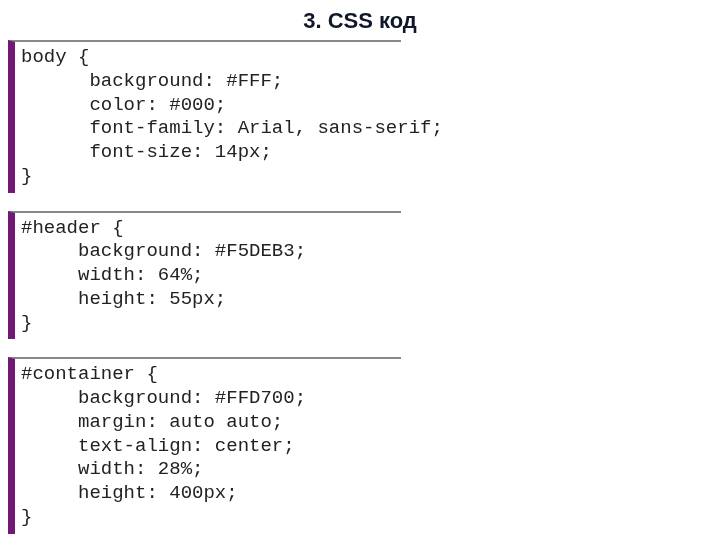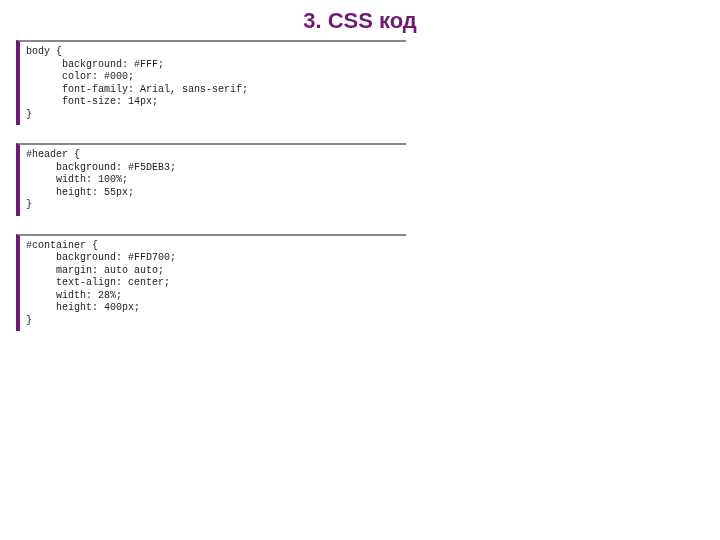--- a/index.html
+++ b/index.html
@@ -7,30 +7,30 @@
       padding: 0;
       background: #fff;
       font-family: Arial, sans-serif;
       width: 720px;
       height: 540px;
     }
     .title {
       text-align: center;
       font-weight: bold;
       font-size: 22px;
-      color: #701a75;
+      color: #0f172a;
       padding: 8px 0 6px 0;
     }
     .code-block {
-      margin: 0 16px 18px 16px;
+      margin: 0 16px 18px 8px;
       border-top: 2px solid #888;
-      border-left: 4px solid #701a75;
+      border-left: 7px solid #701a75;
       padding: 4px 0 4px 6px;
       font-family: "Courier New", Courier, monospace;
-      font-size: 10px;
+      font-size: 19px;
       color: #222;
       white-space: pre;
       line-height: 1.25;
       width: 380px;
     }
     .code-block-wider {
       width: 380px;
     }
   </style>
 </head>
@@ -40,21 +40,21 @@
 
 <div class="code-block">body {
       background: #FFF;
       color: #000;
       font-family: Arial, sans-serif;
       font-size: 14px;
 }</div>
 
 <div class="code-block code-block-wider">#header {
      background: #F5DEB3;
-     width: 100%;
+     width: 64%;
      height: 55px;
 }</div>
 
 <div class="code-block code-block-wider">#container {
      background: #FFD700;
      margin: auto auto;
      text-align: center;
      width: 28%;
      height: 400px;
 }</div>

